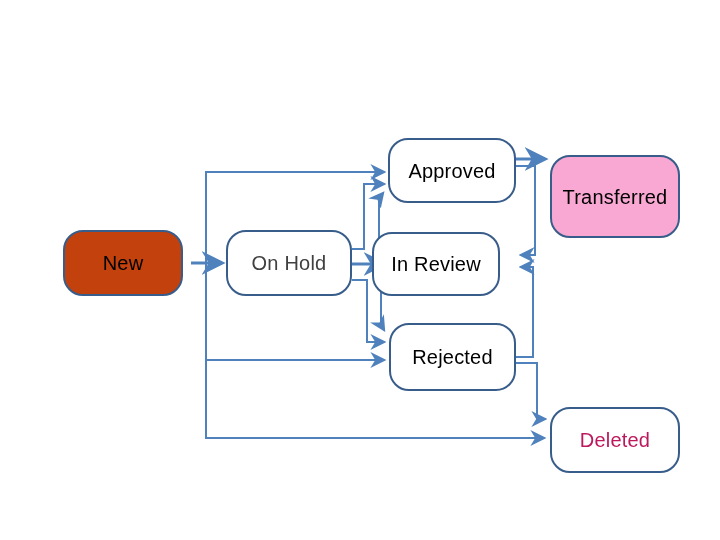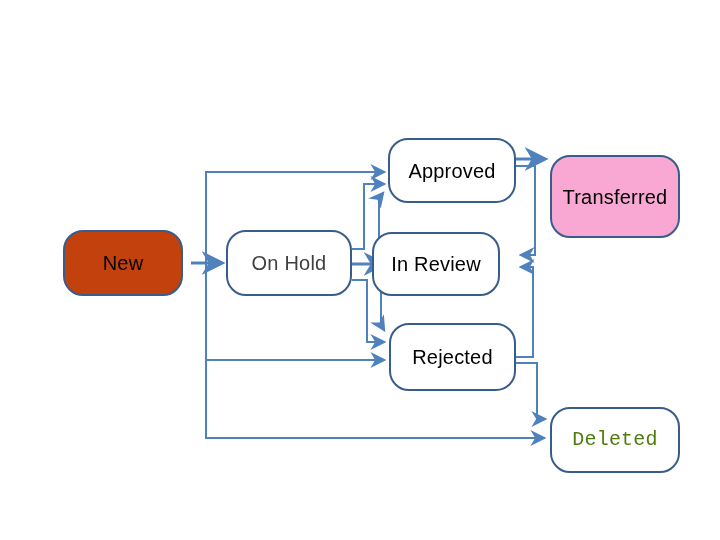--- a/index.html
+++ b/index.html
@@ -82,17 +82,17 @@
       </div>
       <div class="node" style="left: 372px; top: 232px; width: 128px; height: 64px; border: 2px solid rgb(56, 93, 138); background: rgb(255, 255, 255); color: rgb(0, 0, 0);">
         <span>In Review</span>
       </div>
       <div class="node" style="left: 389px; top: 323px; width: 127px; height: 68px; border: 2px solid rgb(56, 93, 138); background: rgb(255, 255, 255); color: rgb(0, 0, 0);">
         <span>Rejected</span>
       </div>
       <div class="node" style="left: 550px; top: 135px; width: 130px; height: 83px; border: 2px solid rgb(56, 93, 138); background: #f9a8d4; color: rgb(0, 0, 0); margin-top: 20px;">
         <span>Transferred</span>
       </div>
-      <div class="node" style="left: 550px; top: 407px; width: 130px; height: 66px; border: 2px solid rgb(56, 93, 138); background: rgb(255, 255, 255); color: #4d7c0f; font-family: Liberation Mono, monospace;">
+      <div class="node" style="left: 550px; top: 407px; width: 130px; height: 66px; border: 2px solid rgb(56, 93, 138); background: rgb(255, 255, 255); color: #be185d;">
         <span>Deleted</span>
       </div>
     </div>
 </div>
 
 </body></html>

